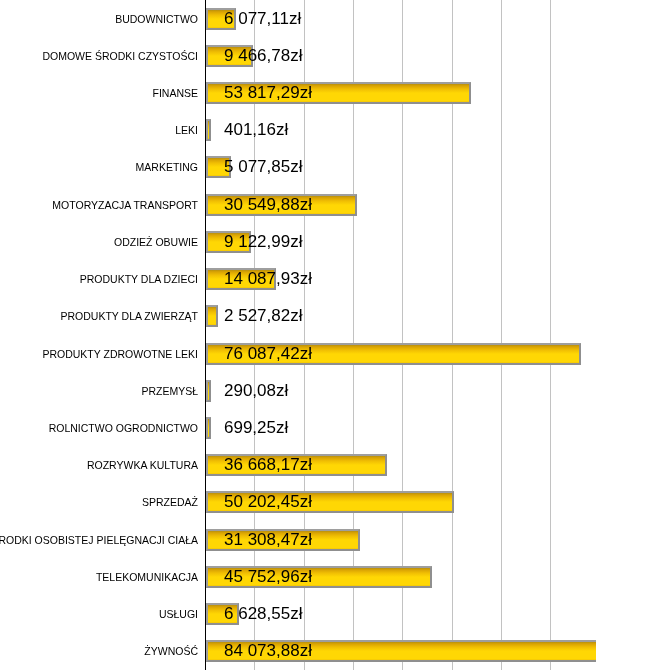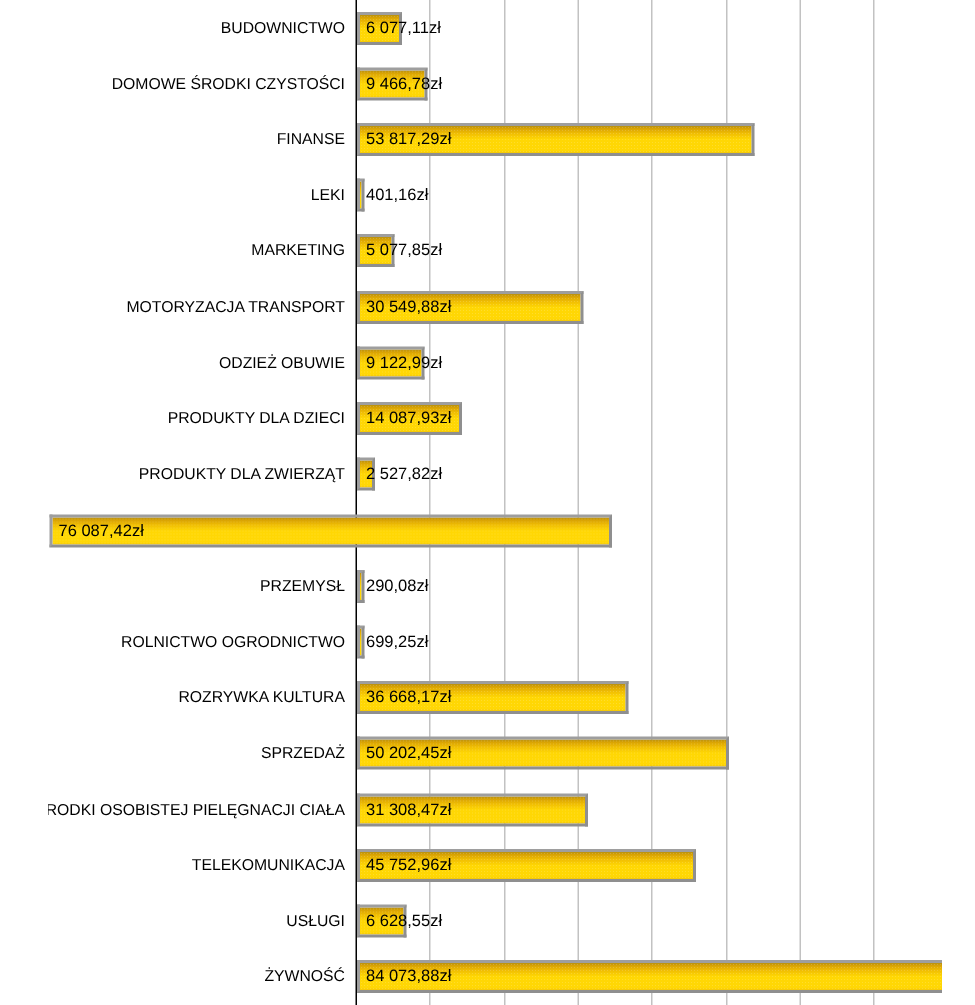--- a/index.html
+++ b/index.html
@@ -2,21 +2,20 @@
 <html><head>
 <meta charset="utf-8">
 <style>
   html,body{margin:0;padding:0;background:#fff;}
   #stage{
     position:relative;
     width:596px;height:670px;
     background:#ffffff;
     font-family:"Liberation Sans","DejaVu Sans",sans-serif;
     overflow:hidden;
-    margin-left:32px;
   }
   
   #grid-layer{position:absolute;left:0;top:0;width:650px;height:670px;}
   .gridline{position:absolute;top:0;bottom:0;width:1px;background:#c2c2c2;}
   #axis-line{position:absolute;top:0;bottom:0;left:205px;width:1px;background:#000;}
   
   #rows{position:absolute;left:0;top:0;width:650px;height:670px;display:flex;flex-direction:column;}
   .row{flex:1;display:flex;align-items:center;position:relative;}
   .label-cell{
     width:198px;flex:0 0 198px;
@@ -32,22 +31,22 @@
     height:18px;
     border:2px solid #9e9e9e;
     border-right-color:#8f8f8f;border-bottom-color:#8f8f8f;
     background-image:
       radial-gradient(rgba(255,255,255,0.16) 22%, rgba(0,0,0,0.03) 24%, transparent 26%),
       linear-gradient(to bottom,#b8900f 0%,#d9a303 10%,#f0be03 28%,#ffd704 50%,#ffd704 92%,#f3c606 100%);
     background-size:2px 2px,100% 100%;
     min-width:1px;
   }
   .val-label{
-    position:absolute;left:7px;top:50%;transform:translateY(-50%);
-    font-size:11px;color:#000;white-space:nowrap;z-index:2;
+    position:absolute;left:19px;top:50%;transform:translateY(-50%);
+    font-size:17px;color:#000;white-space:nowrap;z-index:2;
   }
 </style>
 </head>
 <body>
 
 <div id="stage">
   <div id="grid-layer">
       <div class="gridline" style="left: 254.333px; background: rgb(194, 194, 194);"></div>
       <div class="gridline" style="left: 303.667px; background: rgb(194, 194, 194);"></div>
       <div class="gridline" style="left: 353px; background: rgb(194, 194, 194);"></div>
@@ -144,20 +143,23 @@
     <div class="label-cell">
       <span class="cat-label">PRODUKTY DLA ZWIERZĄT</span>
     </div>
     <div class="bar-cell">
       <div class="bar" style="width: 8.47058px;"></div>
       <span class="val-label">2 527,82zł</span>
     </div>
   </div>
 
   <div class="row">
+    <div class="label-cell">
+      <span class="cat-label">PRODUKTY ZDROWOTNE LEKI</span>
+    </div>
     <div class="bar-cell">
       <div class="bar" style="width: 371.365px;"></div>
       <span class="val-label">76 087,42zł</span>
     </div>
   </div>
 
   <div class="row">
     <div class="label-cell">
       <span class="cat-label">PRZEMYSŁ</span>
     </div>

